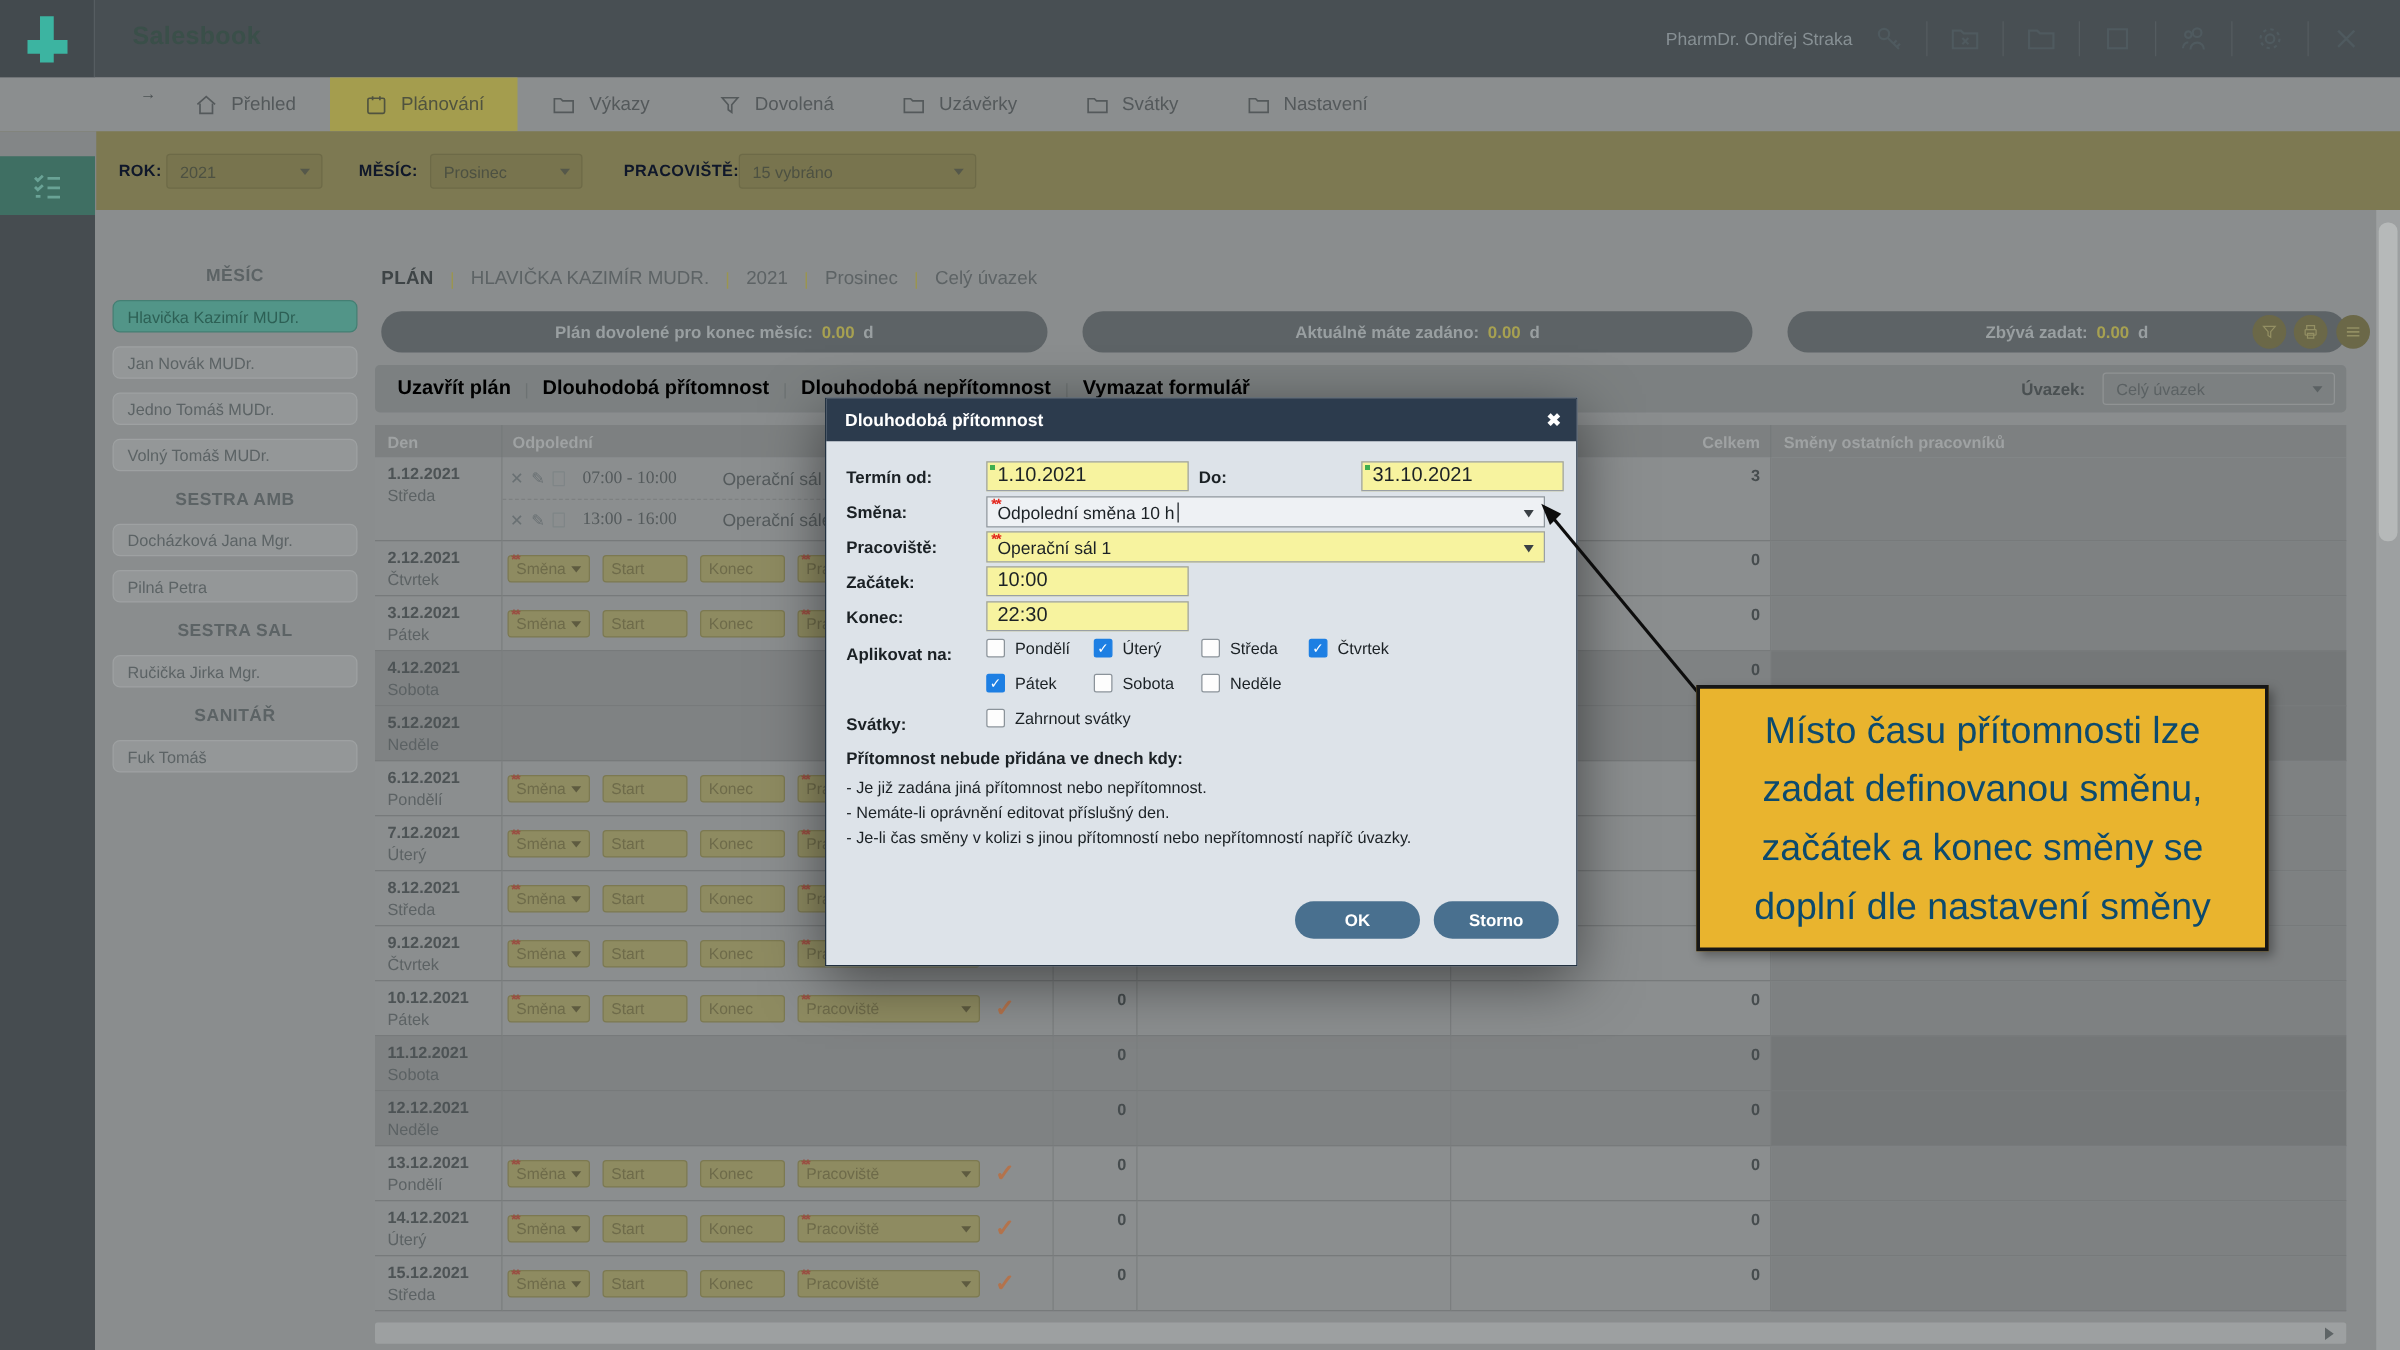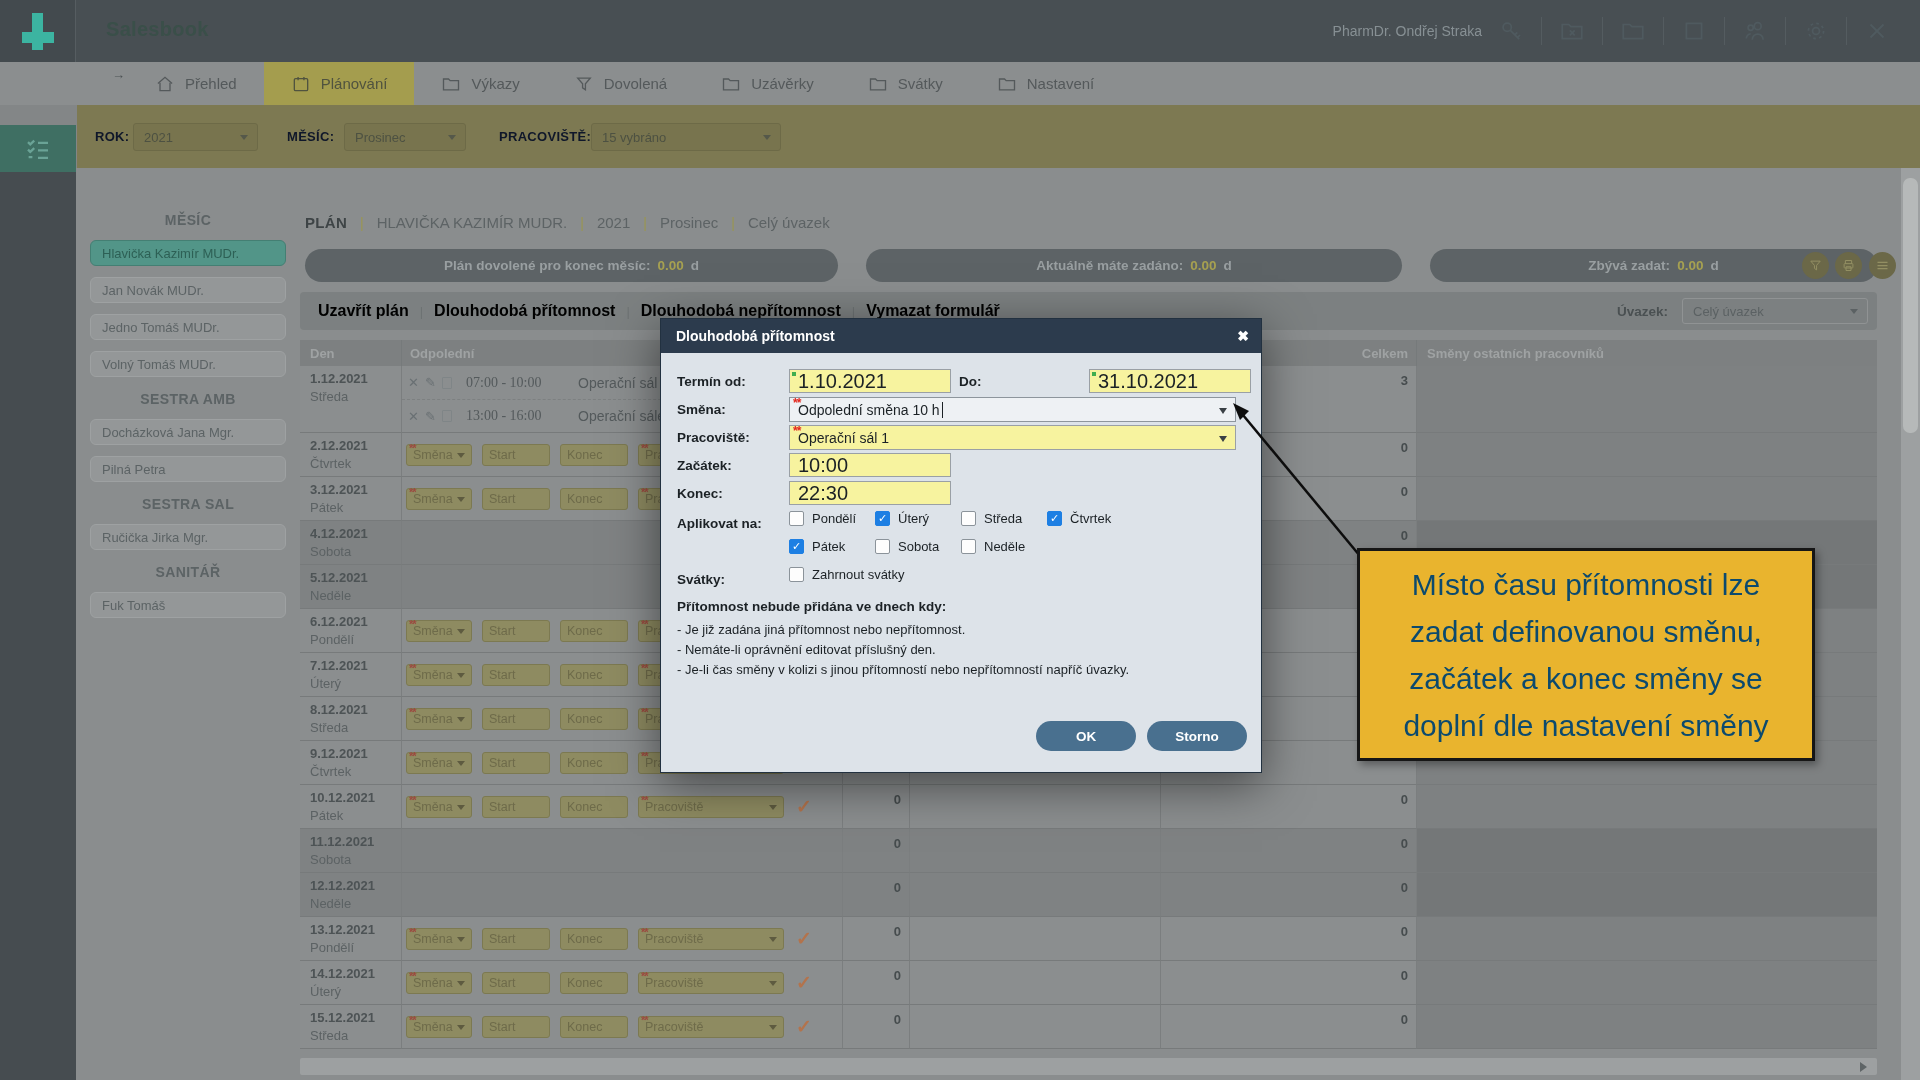--- a/index.html
+++ b/index.html
@@ -111,21 +111,21 @@
   .hscroll{position:absolute;left:300px;top:1058px;width:1577px;height:17px;background:#9da0a1;border-radius:2px;}
   .harrow{position:absolute;right:5px;top:4px;width:0;height:0;border:5px solid transparent;border-left:7px solid #5e6466;}
 
   
   .modal{position:absolute;left:660px;top:318px;width:602px;height:455px;background:#dde3e9;border:1px solid #223140;
          box-shadow:0 12px 45px rgba(0,0,0,.5);z-index:40;}
   .m-title{position:absolute;left:0;top:0;right:0;height:34px;background:#2c3b4d;color:#fff;font-size:14px;
            font-weight:bold;display:flex;align-items:center;padding-left:15px;}
   .m-close{position:absolute;right:12px;top:0;height:34px;display:flex;align-items:center;color:#fff;font-size:14px;font-weight:bold;}
   .m-label{position:absolute;left:16px;font-size:13.5px;font-weight:bold;color:#1b2125;white-space:nowrap;}
-  .m-input{position:absolute;height:24px;background:#f7f39f;border:1px solid #9aa0a5;font-size:20px;color:#1b2125;
+  .m-input{position:absolute;height:24px;background:#f7f39f;border:1px solid #9aa0a5;font-size:16px;color:#1b2125;
            display:flex;align-items:center;padding-left:8px;}
   .gdot{position:absolute;left:2px;top:2px;width:4px;height:4px;background:#3fae4f;}
   .m-combo{position:absolute;left:128px;width:447px;height:25px;border:1px solid #8d959c;display:flex;align-items:center;
            padding-left:8px;font-size:14px;color:#1b2125;}
   .m-combo::after{content:'';position:absolute;right:8px;top:10px;border:4.5px solid transparent;border-top:6px solid #3a4045;}
   .mreq{position:absolute;left:3px;top:1px;color:#e3261d;font-size:12px;font-weight:bold;line-height:8px;letter-spacing:-1px;}
   .cursorbar{width:1px;height:16px;background:#1b2125;margin-left:2px;}
   .m-cbrow{position:absolute;left:128px;display:flex;}
   .cbitem{display:flex;align-items:center;width:86px;}
   .cb{width:15px;height:15px;border:1px solid #8b939a;background:#fdfdfd;border-radius:2px;display:flex;align-items:center;

